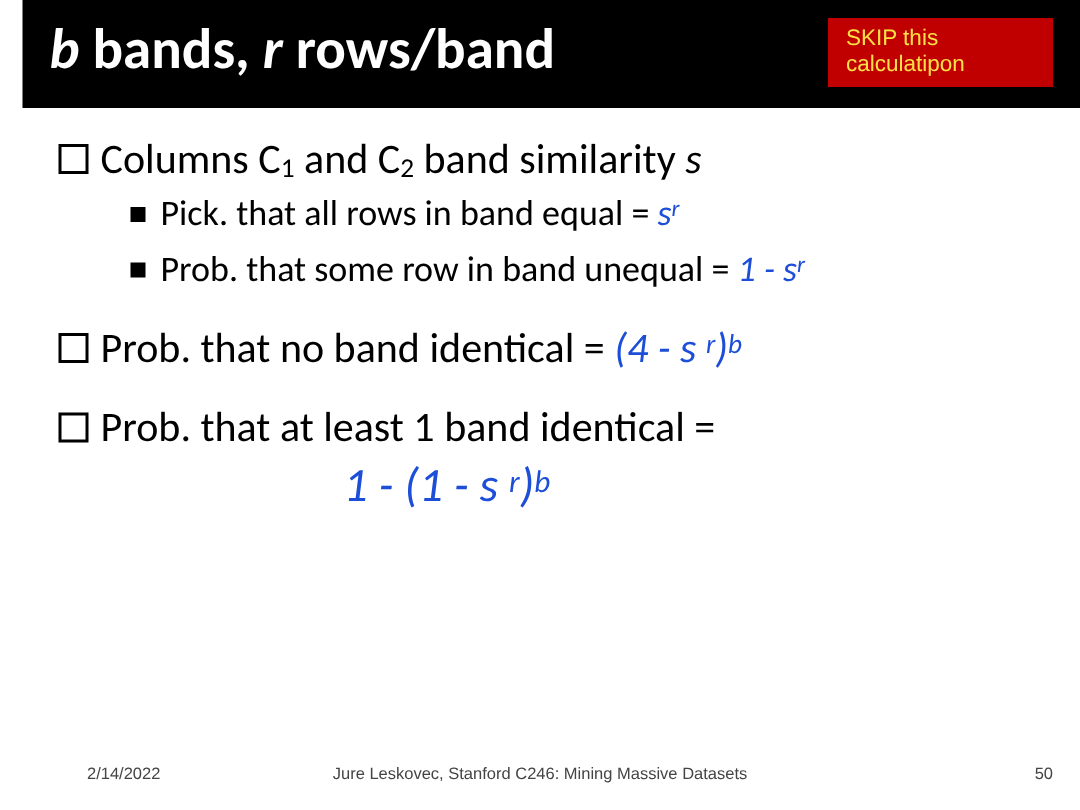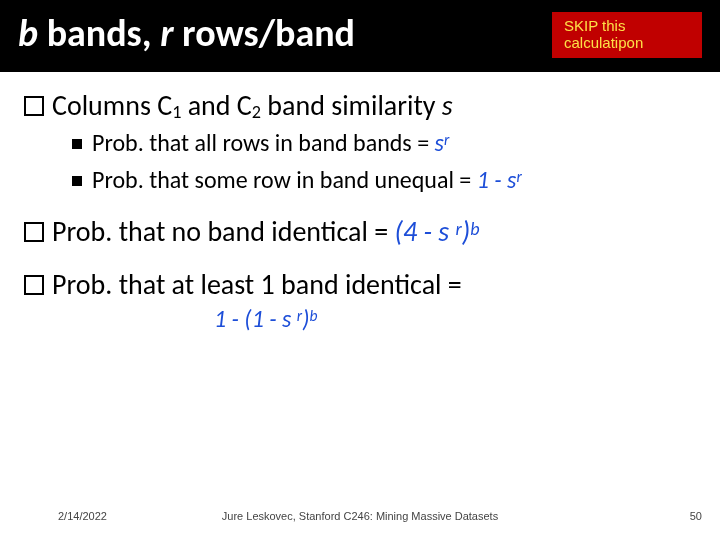--- a/index.html
+++ b/index.html
@@ -1,33 +1,33 @@
 <!DOCTYPE html>
 <html><head>
 <meta charset="utf-8">
 <style>
   * { margin: 0; padding: 0; box-sizing: border-box; }
   html, body { width: 720px; height: 540px; font-family: Calibri, "Segoe UI", Arial, sans-serif; background: #fff; }
-  .slide { width: 720px; height: 532px; position: relative; background: #fff; overflow: hidden; }
+  .slide { width: 720px; height: 532px; position: relative; background: #fff; overflow: hidden; padding-left: 15px; }
 
   .title-bar { background: #000; color: #fff; padding: 10px 18px 14px 18px; display: flex; align-items: flex-start; justify-content: space-between; }
   .title-text { font-size: 38px; font-weight: 700; }
   .title-text .ital { font-style: italic; color: #fff; }
   .skip-box { background: #c00000; color: #fde047; font-size: 15px; padding: 5px 12px 6px 12px; min-width: 150px; line-height: 1.15; margin-top: 2px; font-family: Arial, sans-serif; }
 
   .body { padding: 10px 24px 0 24px; color: #000; }
   .bullet-row { font-size: 28px; margin: 6px 0 2px 0; line-height: 1.25; }
   .bullet-row .box { display: inline-block; width: 20px; height: 20px; border: 2px solid #000; margin-right: 8px; vertical-align: -1px; }
   .sub { font-size: 24px; margin: 4px 0 2px 48px; line-height: 1.35; }
   .sub .sq { display: inline-block; width: 10px; height: 10px; background: #000; margin-right: 10px; vertical-align: 2px; }
   .ital { font-style: italic; }
   .red { color: #1d4ed8; }
   sub { font-size: 0.65em; vertical-align: -3px; }
   sup { font-size: 0.65em; vertical-align: 6px; }
-  .indent-eq { font-size: 24px; margin: 2px 0 14px 190px; }
+  .indent-eq { font-size: 32px; margin: 2px 0 14px 190px; }
   .gap { height: 10px; }
 
   .footer { position: absolute; bottom: 10px; left: 0; width: 100%; font-size: 11px; color: #444; font-family: Arial, sans-serif; }
   .footer .date { position: absolute; left: 22px; bottom: 0; margin-left: 36px; }
   .footer .credit { position: absolute; left: 0; width: 100%; text-align: center; bottom: 0; }
   .footer .num { position: absolute; right: 18px; bottom: 0; }
 </style>
 </head>
 <body>
 
@@ -44,21 +44,21 @@
   </div>
 
   <div class="body">
 
     <div class="bullet-row">
       <span class="box"></span><span>Columns C</span><sub>1</sub><span> and C</span><sub>2</sub><span> band similarity </span><span class="ital">s</span>
     </div>
 
 
     <div class="sub">
-      <span class="sq"></span><span>Prob. that all rows in band bands = </span><span class="ital red"><span>s</span><sup>r</sup></span>
+      <span class="sq"></span><span>Pick. that all rows in band equal = </span><span class="ital red"><span>s</span><sup>r</sup></span>
     </div>
 
     <div class="sub">
       <span class="sq"></span><span>Prob. that some row in band unequal = </span><span class="ital red"><span>1 - s</span><sup>r</sup></span>
     </div>
 
     <div class="gap"></div>
 
     <div class="bullet-row">
       <span class="box"></span><span>Prob. that no band identical  = </span><span class="ital red"><span>(4 - s </span><sup>r</sup><span>)</span><sup>b</sup></span>

